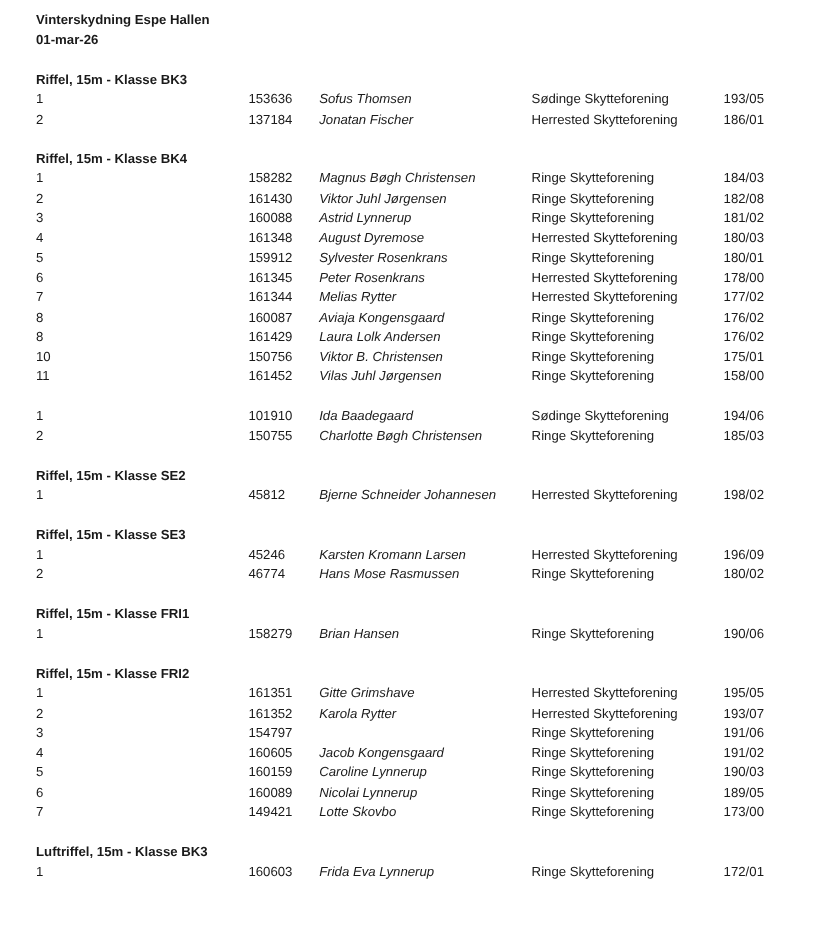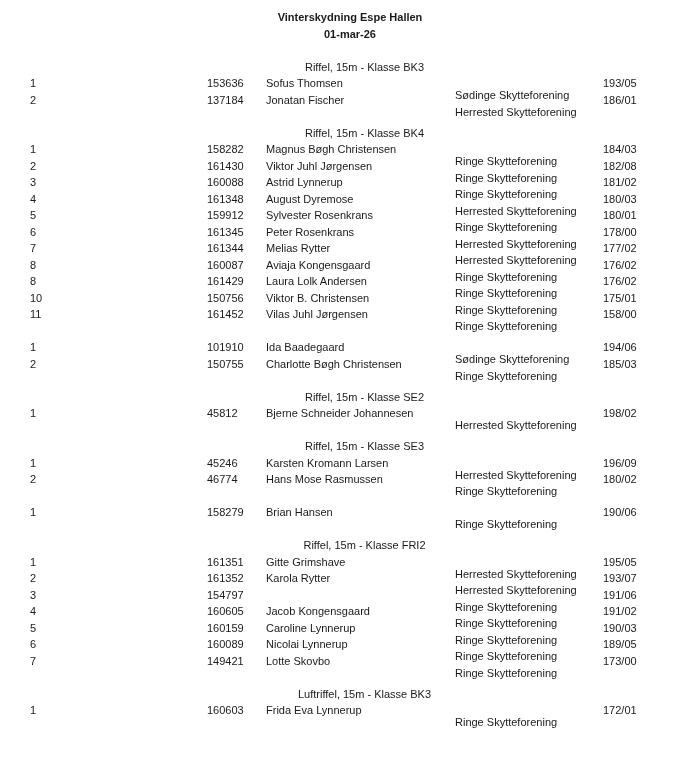--- a/index.html
+++ b/index.html
@@ -1,29 +1,29 @@
 <!DOCTYPE html>
 <html><head>
 <meta charset="utf-8">
 <style>
   html, body { margin: 0; padding: 0; background: #ffffff; }
   body {
     width: 685px; height: 777px; overflow: hidden; position: relative;
     font-family: "Liberation Sans", sans-serif; font-size: 11px; color: #1a1a1a;
   }
-  .page { position: absolute; left: 30px; top: 9px; width: 640px; text-align: center; }
+  .page { position: absolute; left: 30px; top: 9px; width: 640px; }
   .doc-title, .doc-date { font-weight: bold; height: 16.5px; line-height: 16.5px; }
   .section { margin-top: 16.5px; }
-  .sec-head { font-weight: normal; height: 16.5px; line-height: 16.5px; margin-left: 29px; }
+  .sec-head { font-weight: bold; height: 16.5px; line-height: 16.5px; }
   .row { position: relative; height: 16.5px; line-height: 16.5px; white-space: nowrap; }
   .row span { position: absolute; top: 0; }
   .c-rank { left: 0; }
   .c-id { left: 177px; }
-  .c-name { left: 236px; }
-  .c-club { left: 425px; margin-top: 12px; }
+  .c-name { left: 236px; font-style: italic; }
+  .c-club { left: 413px; }
   .c-score { left: 573px; }
 </style>
 </head>
 <body>
 
 <div class="page">
   <div class="doc-title">Vinterskydning Espe Hallen</div>
   <div class="doc-date">01-mar-26</div>
   <div id="sections">
       <div class="section">
@@ -160,20 +160,21 @@
         </div>
         <div class="row">
           <span class="c-rank">2</span>
           <span class="c-id">46774</span>
           <span class="c-name">Hans Mose Rasmussen</span>
           <span class="c-club">Ringe Skytteforening</span>
           <span class="c-score">180/02</span>
         </div>
       </div>
       <div class="section">
+        <div class="sec-head">Riffel, 15m - Klasse FRI1</div>
         <div class="row">
           <span class="c-rank">1</span>
           <span class="c-id">158279</span>
           <span class="c-name">Brian Hansen</span>
           <span class="c-club">Ringe Skytteforening</span>
           <span class="c-score">190/06</span>
         </div>
       </div>
       <div class="section">
         <div class="sec-head">Riffel, 15m - Klasse FRI2</div>

